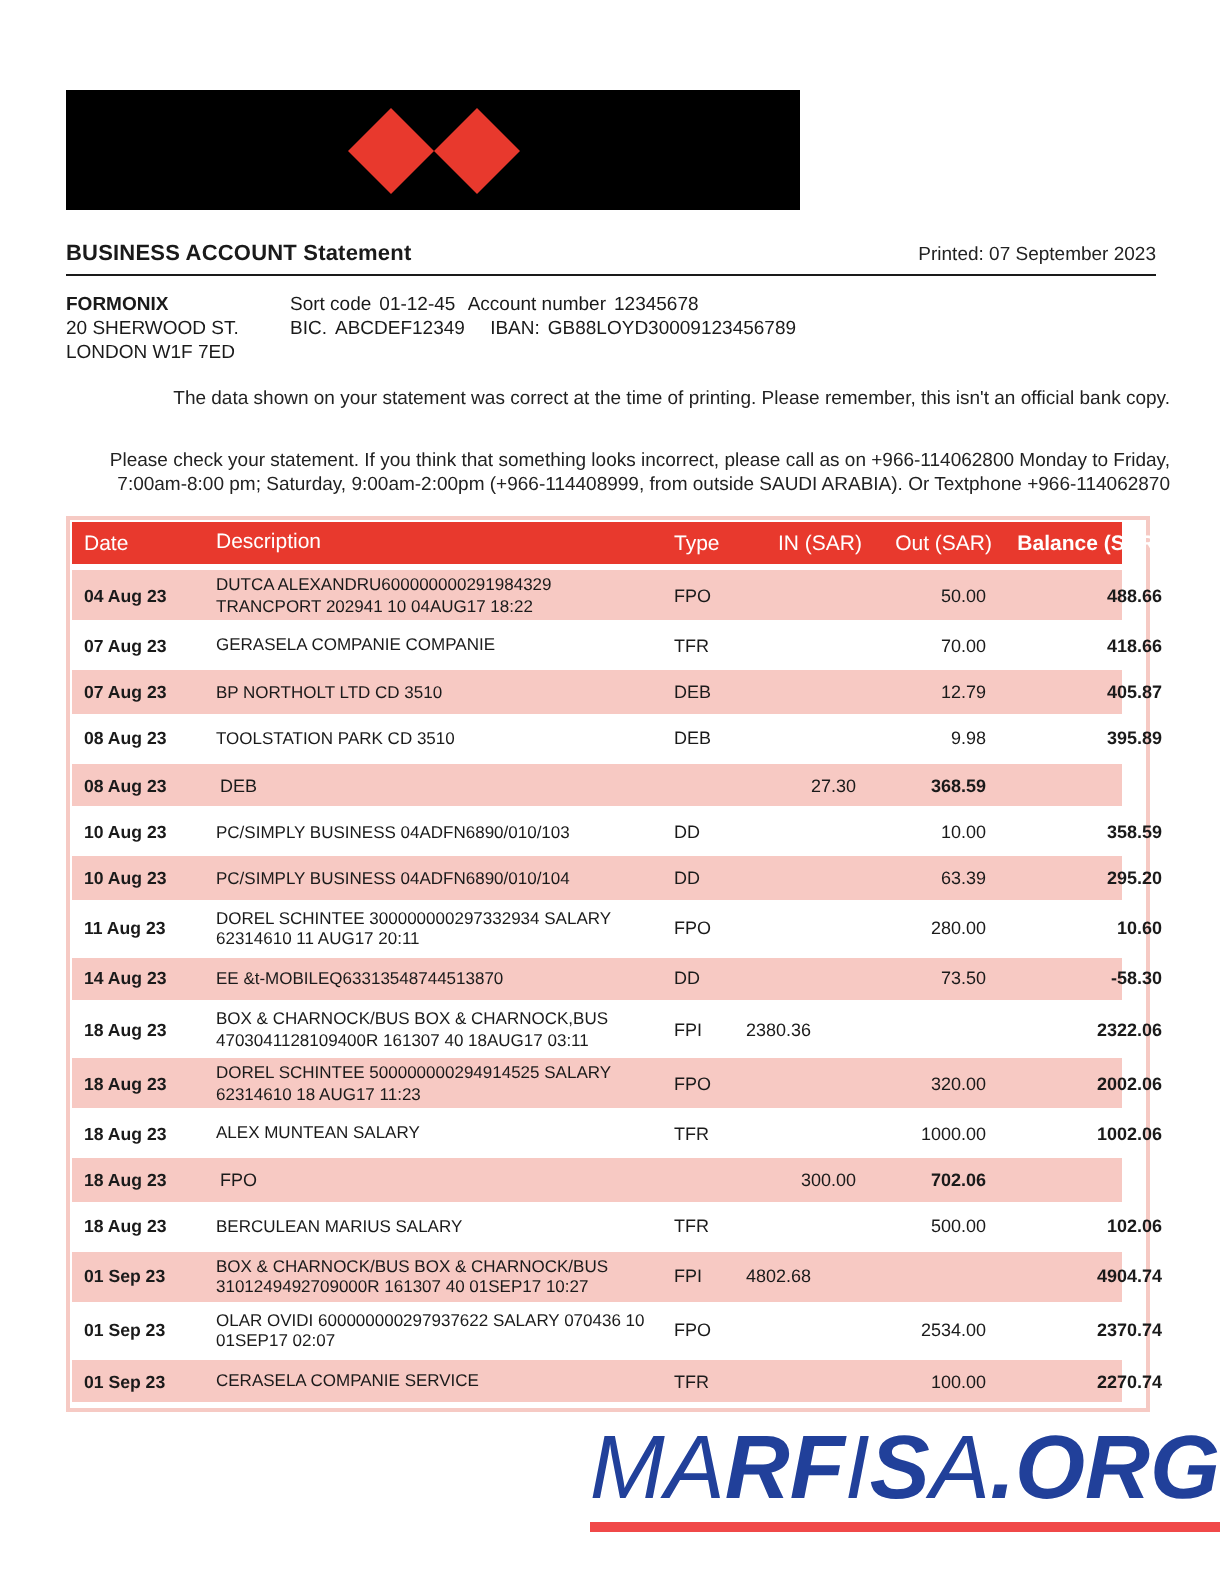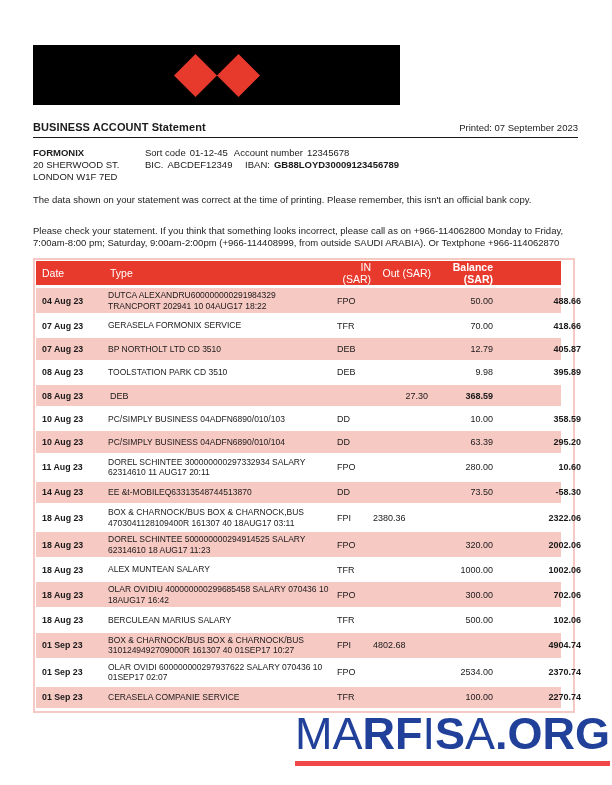--- a/index.html
+++ b/index.html
@@ -17,21 +17,21 @@
   .printed { font-size:9.5px; color:#222; }
   .rule { margin-top:4px; width:545px; border:none; border-top:1.6px solid #1a1a1a; }
 
   
   .account-block { display:flex; margin-top:9px; font-size:9.5px; line-height:12px; }
   .addr { width:112px; }
   .addr .name { font-weight:bold; }
   .acct-details { }
   .acct-details span { margin-right:4px; }
 
-  .notice { margin-top:11px; font-size:9.5px; line-height:12px; width:552px; color:#222; }
+  .notice { margin-top:11px; font-size:9.5px; line-height:12px; width:552px; color:#222;text-align:right; }
   .notice.second { margin-top:19px; }
 
   
   .table-wrap { margin-top:9px; width:542px; border:2px solid #f6cac4; padding:1px 12px 1px 1px; }
   .trow, .thead { display:grid; grid-template-columns:70px 227px 40px 60px 65px 88px; align-items:center; }
   .thead { background:#e8392d; color:#fff; font-size:10.5px; min-height:24px; border-bottom:3px solid #fff; }
   .trow { min-height:23.3px; border-bottom:2px solid #fff; font-size:9px; }
   .trow.alt { background:#f7c9c3; }
   .trow.plain { background:#fff; }
   .c-date { padding-left:6px; font-weight:bold; font-size:8.8px; }
@@ -40,21 +40,21 @@
   .c-in   { text-align:right; padding-right:28px; }
   .c-out  { text-align:right; padding-right:5px; }
   .c-bal  { text-align:right; padding-right:5px;font-weight:bold; }
   .thead .c-date { font-weight:normal; font-size:10.5px; }
   .thead .c-desc { font-size:10.5px; padding:0 0 0 2px; }
   .thead .c-in  { padding-right:2px; }
   .thead .c-out { padding-right:2px; }
   .thead .c-bal { padding-right:5px; }
 
   
-  .watermark { position:absolute; right:2px; top:711px; }
+  .watermark { position:absolute; right:2px; top:711px;font-style:italic; }
   .wm-inner { display:inline-block; border-bottom:5px solid #f04848; padding-bottom:4px; font-size:45px; line-height:46px; color:#21409a; letter-spacing:0; }
   .wm-l { font-weight:normal; }
   .wm-b { font-weight:bold; }
 </style>
 </head>
 <body>
 
 <div class="page">
   <div class="content">
 
@@ -78,49 +78,50 @@
         <div>20 SHERWOOD ST.</div>
         <div>LONDON W1F 7ED</div>
       </div>
       <div class="acct-details">
         <div>
           <span style="margin-right: 4px;">Sort code</span><span style="margin-right: 4px;">01-12-45</span>
           <span style="margin-right: 4px;">Account number</span><span style="margin-right: 4px;">12345678</span>
         </div>
         <div>
           <span style="margin-right: 4px;">BIC.</span><span style="margin-right: 4px;">ABCDEF12349</span>
-          <span style="margin-left: 6px; margin-right: 4px;">IBAN:</span><span style="margin-right: 4px; font-weight: bold;">GB88LOYD30009123456789</span>
+          <span style="margin-left: 6px; margin-right: 4px;">IBAN:</span><span style="margin-right: 4px;">GB88LOYD30009123456789</span>
         </div>
       </div>
     </div>
 
     <p class="notice">The data shown on your statement was correct at the time of printing. Please remember, this isn't an official bank copy.</p>
     <p class="notice second">Please check your statement. If you think that something looks incorrect, please call as on +966-114062800 Monday to Friday, 7:00am-8:00 pm; Saturday, 9:00am-2:00pm (+966-114408999, from outside SAUDI ARABIA). Or Textphone +966-114062870</p>
 
     <div class="table-wrap">
       <div class="thead">
         <div class="c-date">Date</div>
+        <div class="c-desc">Description</div>
         <div class="c-type">Type</div>
         <div class="c-in">IN (SAR)</div>
         <div class="c-out">Out (SAR)</div>
         <div class="c-bal">Balance (SAR)</div>
       </div>
       <div>
   <div class="trow alt">
     <div class="c-date">04 Aug 23</div>
     <div class="c-desc">DUTCA ALEXANDRU600000000291984329 TRANCPORT 202941 10 04AUG17 18:22</div>
     <div class="c-type">FPO</div>
     <div class="c-in"></div>
     <div class="c-out">50.00</div>
     <div class="c-bal">488.66</div>
   </div>
 
   <div class="trow plain">
     <div class="c-date">07 Aug 23</div>
-    <div class="c-desc">GERASELA FORMONIX SERVICE</div>
+    <div class="c-desc">GERASELA COMPANIE COMPANIE</div>
     <div class="c-type">TFR</div>
     <div class="c-in"></div>
     <div class="c-out">70.00</div>
     <div class="c-bal">418.66</div>
   </div>
 
   <div class="trow alt">
     <div class="c-date">07 Aug 23</div>
     <div class="c-desc">BP NORTHOLT LTD CD 3510</div>
     <div class="c-type">DEB</div>
@@ -204,21 +205,20 @@
     <div class="c-date">18 Aug 23</div>
     <div class="c-desc">ALEX MUNTEAN SALARY</div>
     <div class="c-type">TFR</div>
     <div class="c-in"></div>
     <div class="c-out">1000.00</div>
     <div class="c-bal">1002.06</div>
   </div>
 
   <div class="trow alt">
     <div class="c-date">18 Aug 23</div>
-    <div class="c-desc">OLAR OVIDIU 400000000299685458 SALARY 070436 10 18AUG17 16:42</div>
     <div class="c-type">FPO</div>
     <div class="c-in"></div>
     <div class="c-out">300.00</div>
     <div class="c-bal">702.06</div>
   </div>
 
   <div class="trow plain">
     <div class="c-date">18 Aug 23</div>
     <div class="c-desc">BERCULEAN MARIUS SALARY</div>
     <div class="c-type">TFR</div>

